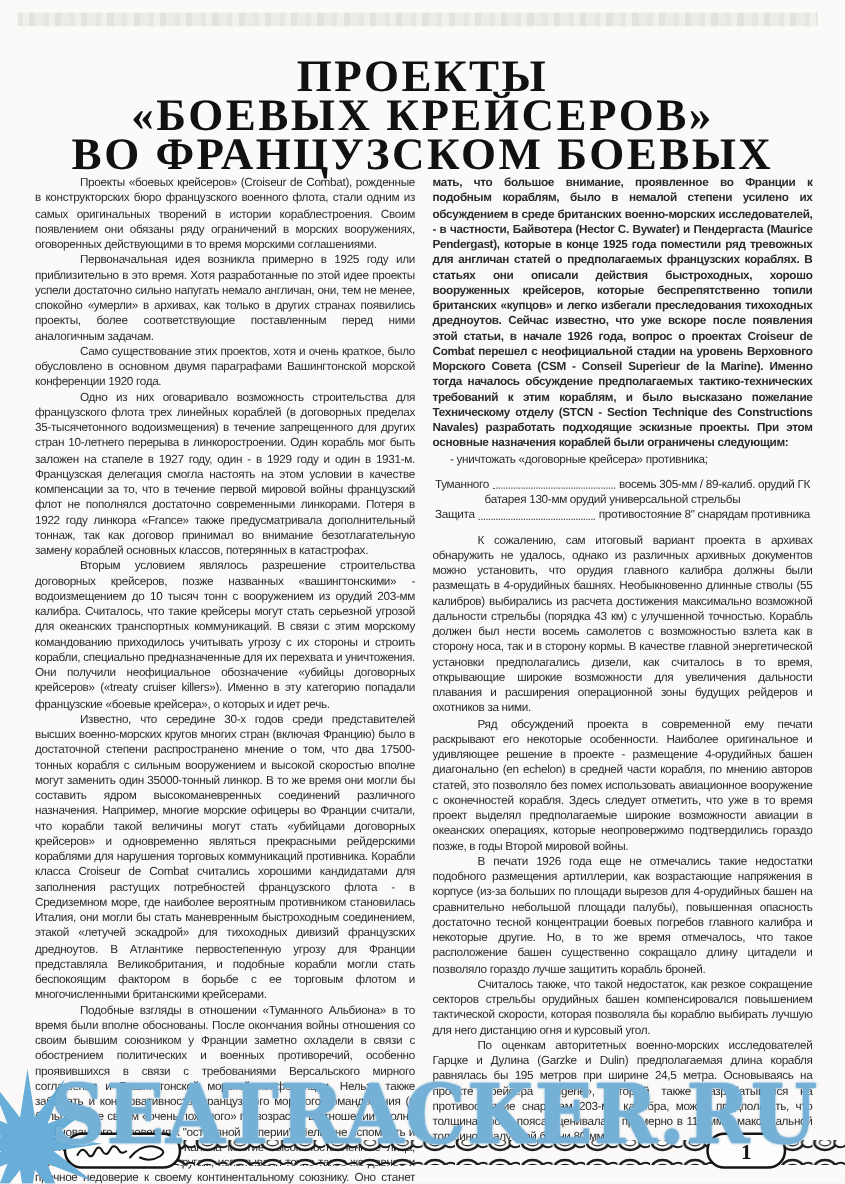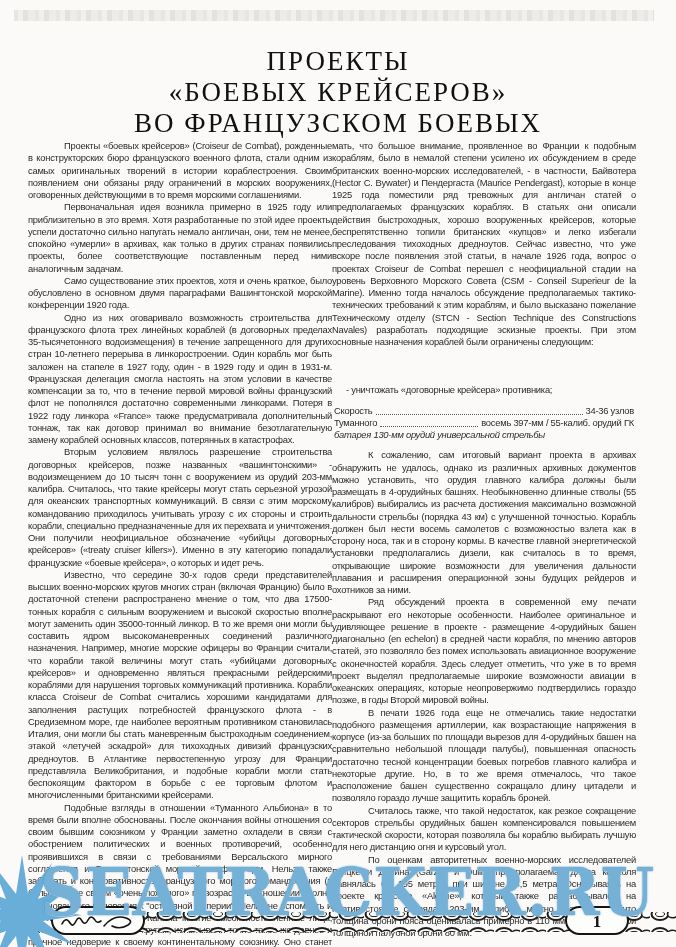--- a/index.html
+++ b/index.html
@@ -9,41 +9,41 @@
     background:#fbfaf8; overflow:hidden;
     font-family:"Liberation Sans", sans-serif; color:#2b2b2b;
   }
   .scan-noise{
     position:absolute; top:10px; left:14px; right:22px; height:11px;
     background:repeating-linear-gradient(90deg,#d6d6d2 0 4px,#e8e8e4 4px 9px,#cfcfca 9px 14px,#e2e2de 14px 21px);
     opacity:.55; filter:blur(.4px);
   }
   .title{
     position:absolute; top:46px; left:0; width:100%; text-align:center;
-    font-family:"Liberation Serif", serif; font-weight:normal; color:#111;
-    font-size:27px; line-height:31px; letter-spacing:2px; margin:0;
+    font-family:"Liberation Serif", serif; font-weight:bold; color:#111;
+    font-size:36px; line-height:31px; letter-spacing:2px; margin:0;
   }
   .columns{
     position:absolute; top:140px; left:28px; width:622px; height:770px;
-    display:flex; 
+    display:flex; gap:14px;
   }
   .col{
     width:304px; text-align:justify;
     font-size:9.4px; line-height:12.25px; letter-spacing:-0.25px;
   }
   .col p{margin:0;}
   p.indent{text-indent:36px;}
-  p.noindent{text-indent:0;}
-  p.bullet{text-indent:14px;margin-top:36px;}
+  p.noindent{text-indent:0;font-weight:bold;}
+  p.bullet{text-indent:14px;}
   .specs{margin:8px 0 8px 0; padding:0 2px;}
   .spec-row{display:flex; align-items:flex-end;}
   .spec-label{white-space:nowrap;}
   .spec-value{white-space:nowrap;}
   .spec-dots{flex:1 1 auto; border-bottom:1.3px dotted #555; margin:0 3px 2px 3px; min-width:12px;}
-  .spec-cont{text-align:left; padding-right:16px;font-style:italic;}
+  .spec-cont{text-align:center; padding-right:16px;}
   .watermark{
     position:absolute; left:40px; bottom:22px; width:700px;
     font-family:"DejaVu Serif", serif; font-weight:bold;
     font-size:61px; line-height:1; letter-spacing:1px; white-space:nowrap;
     color:rgba(125,181,219,0.85);
     text-shadow:0 0 1px #4e97c4, 0 0 2px rgba(78,151,196,.8), 1px 1px 0 rgba(255,255,255,.55);
     transform:scaleY(1.08); transform-origin:bottom left;
     pointer-events:none; z-index:6;
   }
   .starburst{position:absolute; left:0; top:0; z-index:5; pointer-events:none;}
@@ -74,30 +74,30 @@
       <p class="indent">Подобные взгляды в отношении «Туманного Альбиона» в то время были вполне обоснованы. После окончания войны отношения со своим бывшим союзником у Франции заметно охладели в связи с обострением политических и военных противоречий, особенно проявившихся в связи с требованиями Версальского мирного соглашения и Вашингтонской морской конференции. Нельзя также забывать и консервативность французского морского командования (в большинстве своем «очень пожилого» по возрасту) в отношении вполне обоснованного недоверия к "островной империи". Нелишне вспомнить и то, что на другой стороне Канала многие высокопоставленные лица, близкие к военно-морским кругам, испытывали точно такое же давнее и прочное недоверие к своему континентальному союзнику. Оно станет еще более понятным, если напомнить, что Франция стала основным оппонентом и противником британского предложения на конференции в Вашингтоне о запрещении, или хотя бы о резком ограничении использования и строительства подводных лодок.</p>
 
     </div>
 
     <div class="col">
       <p class="noindent">мать, что большое внимание, проявленное во Франции к подобным кораблям, было в немалой степени усилено их обсуждением в среде британских военно-морских исследователей, - в частности, Байвотера (Hector C. Bywater) и Пендергаста (Maurice Pendergast), которые в конце 1925 года поместили ряд тревожных для англичан статей о предполагаемых французских кораблях. В статьях они описали действия быстроходных, хорошо вооруженных крейсеров, которые беспрепятственно топили британских «купцов» и легко избегали преследования тихоходных дредноутов. Сейчас известно, что уже вскоре после появления этой статьи, в начале 1926 года, вопрос о проектах Croiseur de Combat перешел с неофициальной стадии на уровень Верховного Морского Совета (CSM - Conseil Superieur de la Marine). Именно тогда началось обсуждение предполагаемых тактико-технических требований к этим кораблям, и было высказано пожелание Техническому отделу (STCN - Section Technique des Constructions Navales) разработать подходящие эскизные проекты. При этом основные назначения кораблей были ограничены следующим:</p>
       <p class="bullet">- уничтожать «договорные крейсера» противника;</p>
 
       <div class="specs">
         <div class="spec-row">
-          <span class="spec-label">Скорость</span>
-          <span class="spec-dots"></span>
-          <span class="spec-value">34-36 узлов</span>
-        </div>
-        <div class="spec-row">
           <span class="spec-label">Туманного</span>
           <span class="spec-dots"></span>
-          <span class="spec-value">восемь 397-мм / 55-калиб. орудий ГК</span>
+          <span class="spec-value">восемь 305-мм / 89-калиб. орудий ГК</span>
         </div>
         <div class="spec-cont">батарея 130-мм орудий универсальной стрельбы</div>
+        <div class="spec-row">
+          <span class="spec-label">Защита</span>
+          <span class="spec-dots"></span>
+          <span class="spec-value">противостояние 8" снарядам противника</span>
+        </div>
       </div>
 
       <p class="indent">К сожалению, сам итоговый вариант проекта в архивах обнаружить не удалось, однако из различных архивных документов можно установить, что орудия главного калибра должны были размещать в 4-орудийных башнях. Необыкновенно длинные стволы (55 калибров) выбирались из расчета достижения максимально возможной дальности стрельбы (порядка 43 км) с улучшенной точностью. Корабль должен был нести восемь самолетов с возможностью взлета как в сторону носа, так и в сторону кормы. В качестве главной энергетической установки предполагались дизели, как считалось в то время, открывающие широкие возможности для увеличения дальности плавания и расширения операционной зоны будущих рейдеров и охотников за ними.</p>
       <p class="indent">Ряд обсуждений проекта в современной ему печати раскрывают его некоторые особенности. Наиболее оригинальное и удивляющее решение в проекте - размещение 4-орудийных башен диагонально (en echelon) в средней части корабля, по мнению авторов статей, это позволяло без помех использовать авиационное вооружение с оконечностей корабля. Здесь следует отметить, что уже в то время проект выделял предполагаемые широкие возможности авиации в океанских операциях, которые неопровержимо подтвердились гораздо позже, в годы Второй мировой войны.</p>
       <p class="indent">В печати 1926 года еще не отмечались такие недостатки подобного размещения артиллерии, как возрастающие напряжения в корпусе (из-за больших по площади вырезов для 4-орудийных башен на сравнительно небольшой площади палубы), повышенная опасность достаточно тесной концентрации боевых погребов главного калибра и некоторые другие. Но, в то же время отмечалось, что такое расположение башен существенно сокращало длину цитадели и позволяло гораздо лучше защитить корабль броней.</p>
       <p class="indent">Считалось также, что такой недостаток, как резкое сокращение секторов стрельбы орудийных башен компенсировался повышением тактической скорости, которая позволяла бы кораблю выбирать лучшую для него дистанцию огня и курсовый угол.</p>
       <p class="indent">По оценкам авторитетных военно-морских исследователей Гарцке и Дулина (Garzke и Dulin) предполагаемая длина корабля равнялась бы 195 метров при ширине 24,5 метра. Основываясь на проекте крейсера «Algerie», который также разрабатывался на противостояние снарядам 203-мм калибра, можно предполагать, что толщина брони пояса оценивалась примерно в 110 мм с максимальной толщиной палубной брони 80 мм.</p>
 
     </div>
   </div>

